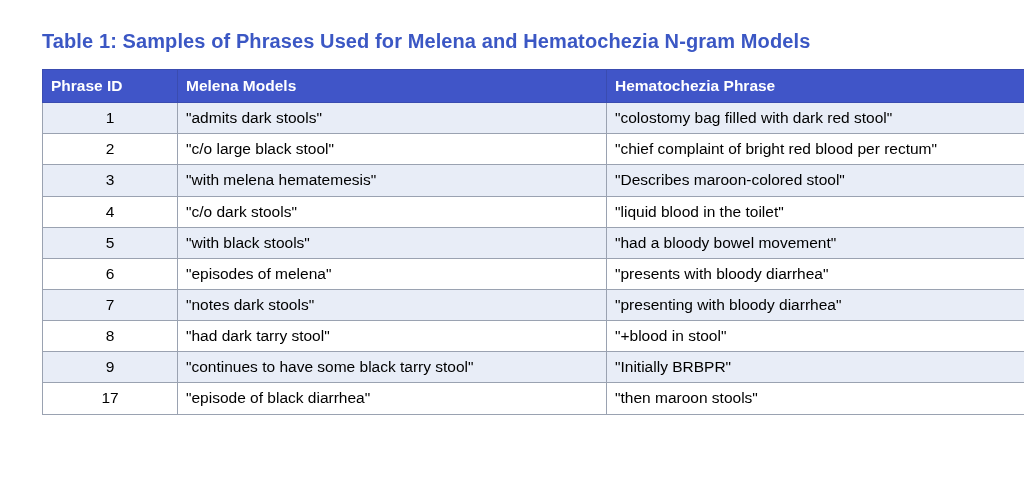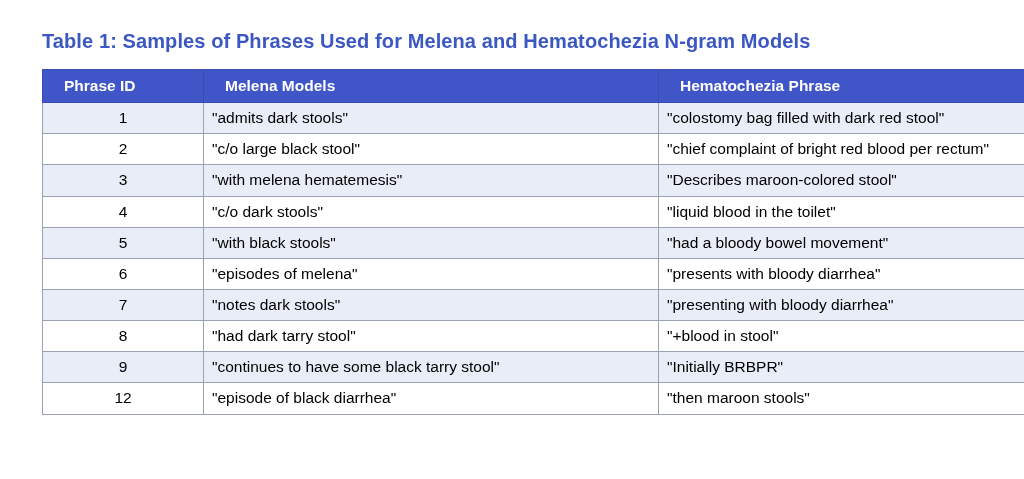--- a/index.html
+++ b/index.html
@@ -41,21 +41,21 @@
     padding: 5px 8px;
     vertical-align: top;
     line-height: 1.3;
   }
   table.data-table thead th {
     background: #4055c8;
     color: #ffffff;
     font-weight: bold;
     border-color: #3a4cb0;
     text-align: left;
-    padding: 6px 21px;
+    padding: 6px 8px;
     white-space: nowrap;
   }
   thead th.col-id {
     width: 118px;
   }
   thead th.col-melena {
     width: 412px;
   }
   thead th.col-hema {
     width: 410px;
@@ -126,20 +126,20 @@
         <td class="cell-id">8</td>
         <td>"had dark tarry stool"</td>
         <td>"+blood in stool"</td>
       </tr>
       <tr class="row-alt">
         <td class="cell-id">9</td>
         <td>"continues to have some black tarry stool"</td>
         <td>"Initially BRBPR"</td>
       </tr>
       <tr class="row-plain">
-        <td class="cell-id">12</td>
+        <td class="cell-id">17</td>
         <td>"episode of black diarrhea"</td>
         <td>"then maroon stools"</td>
       </tr>
     </tbody>
   </table>
 
 </div>
 
 </body></html>

